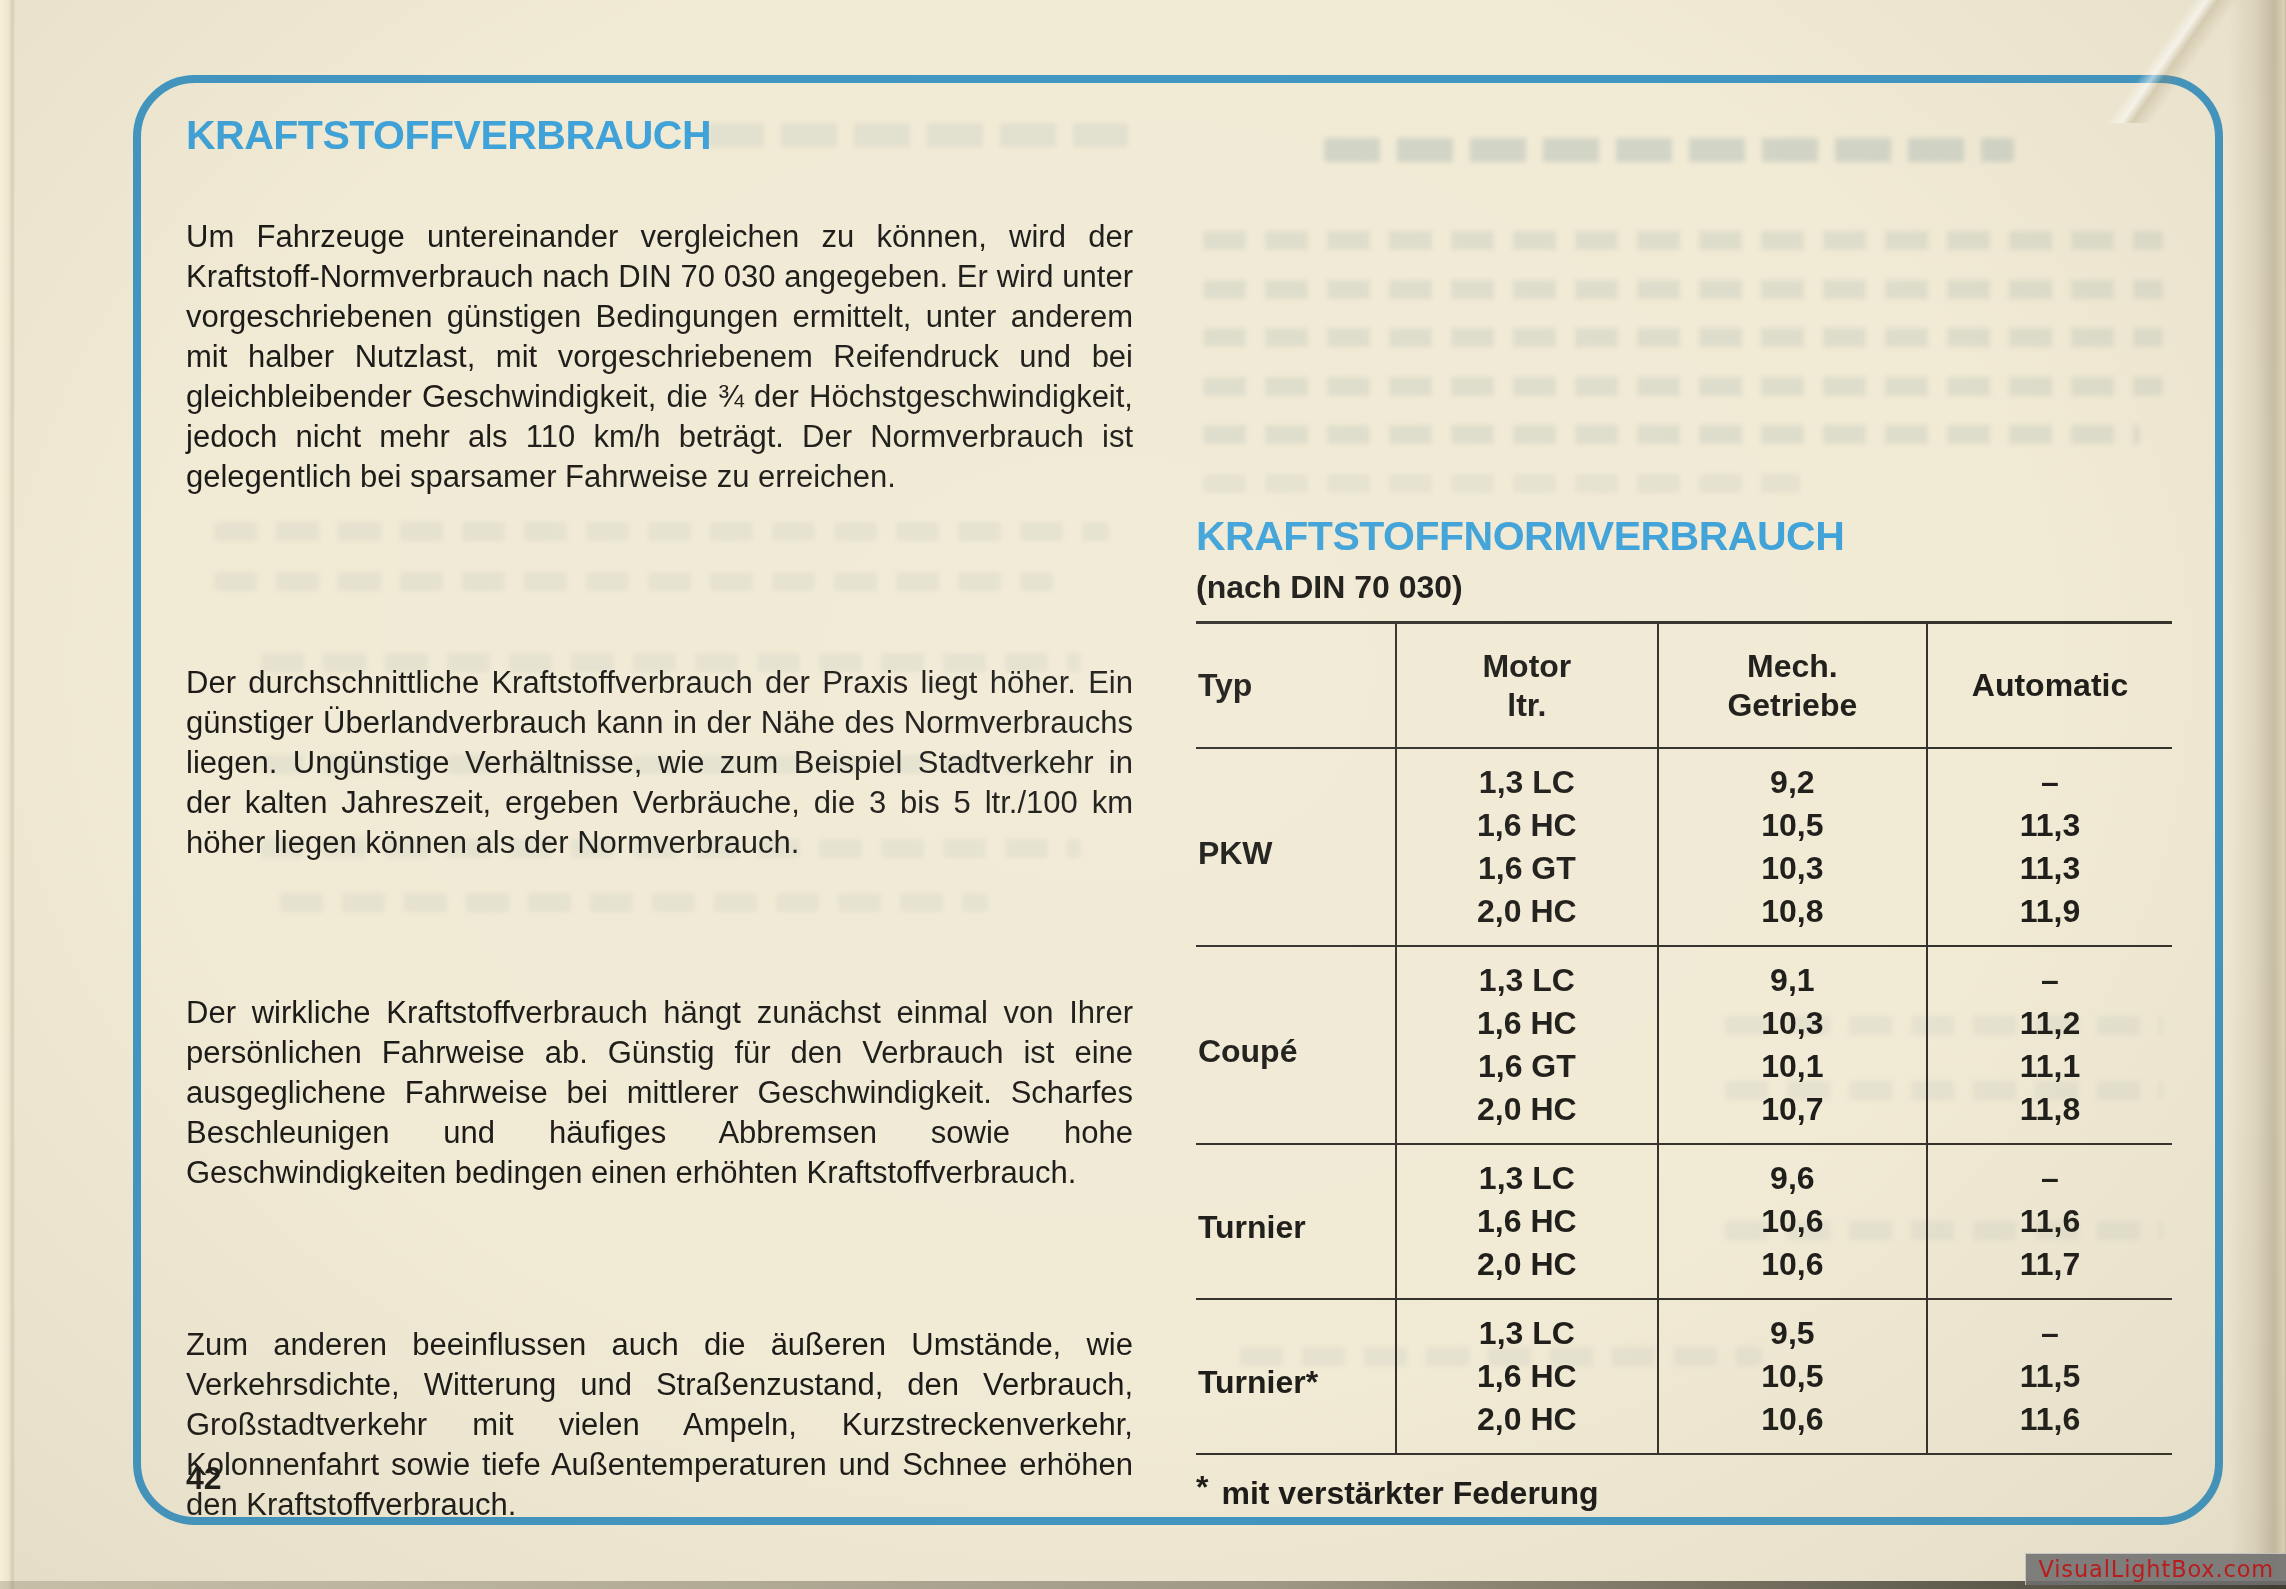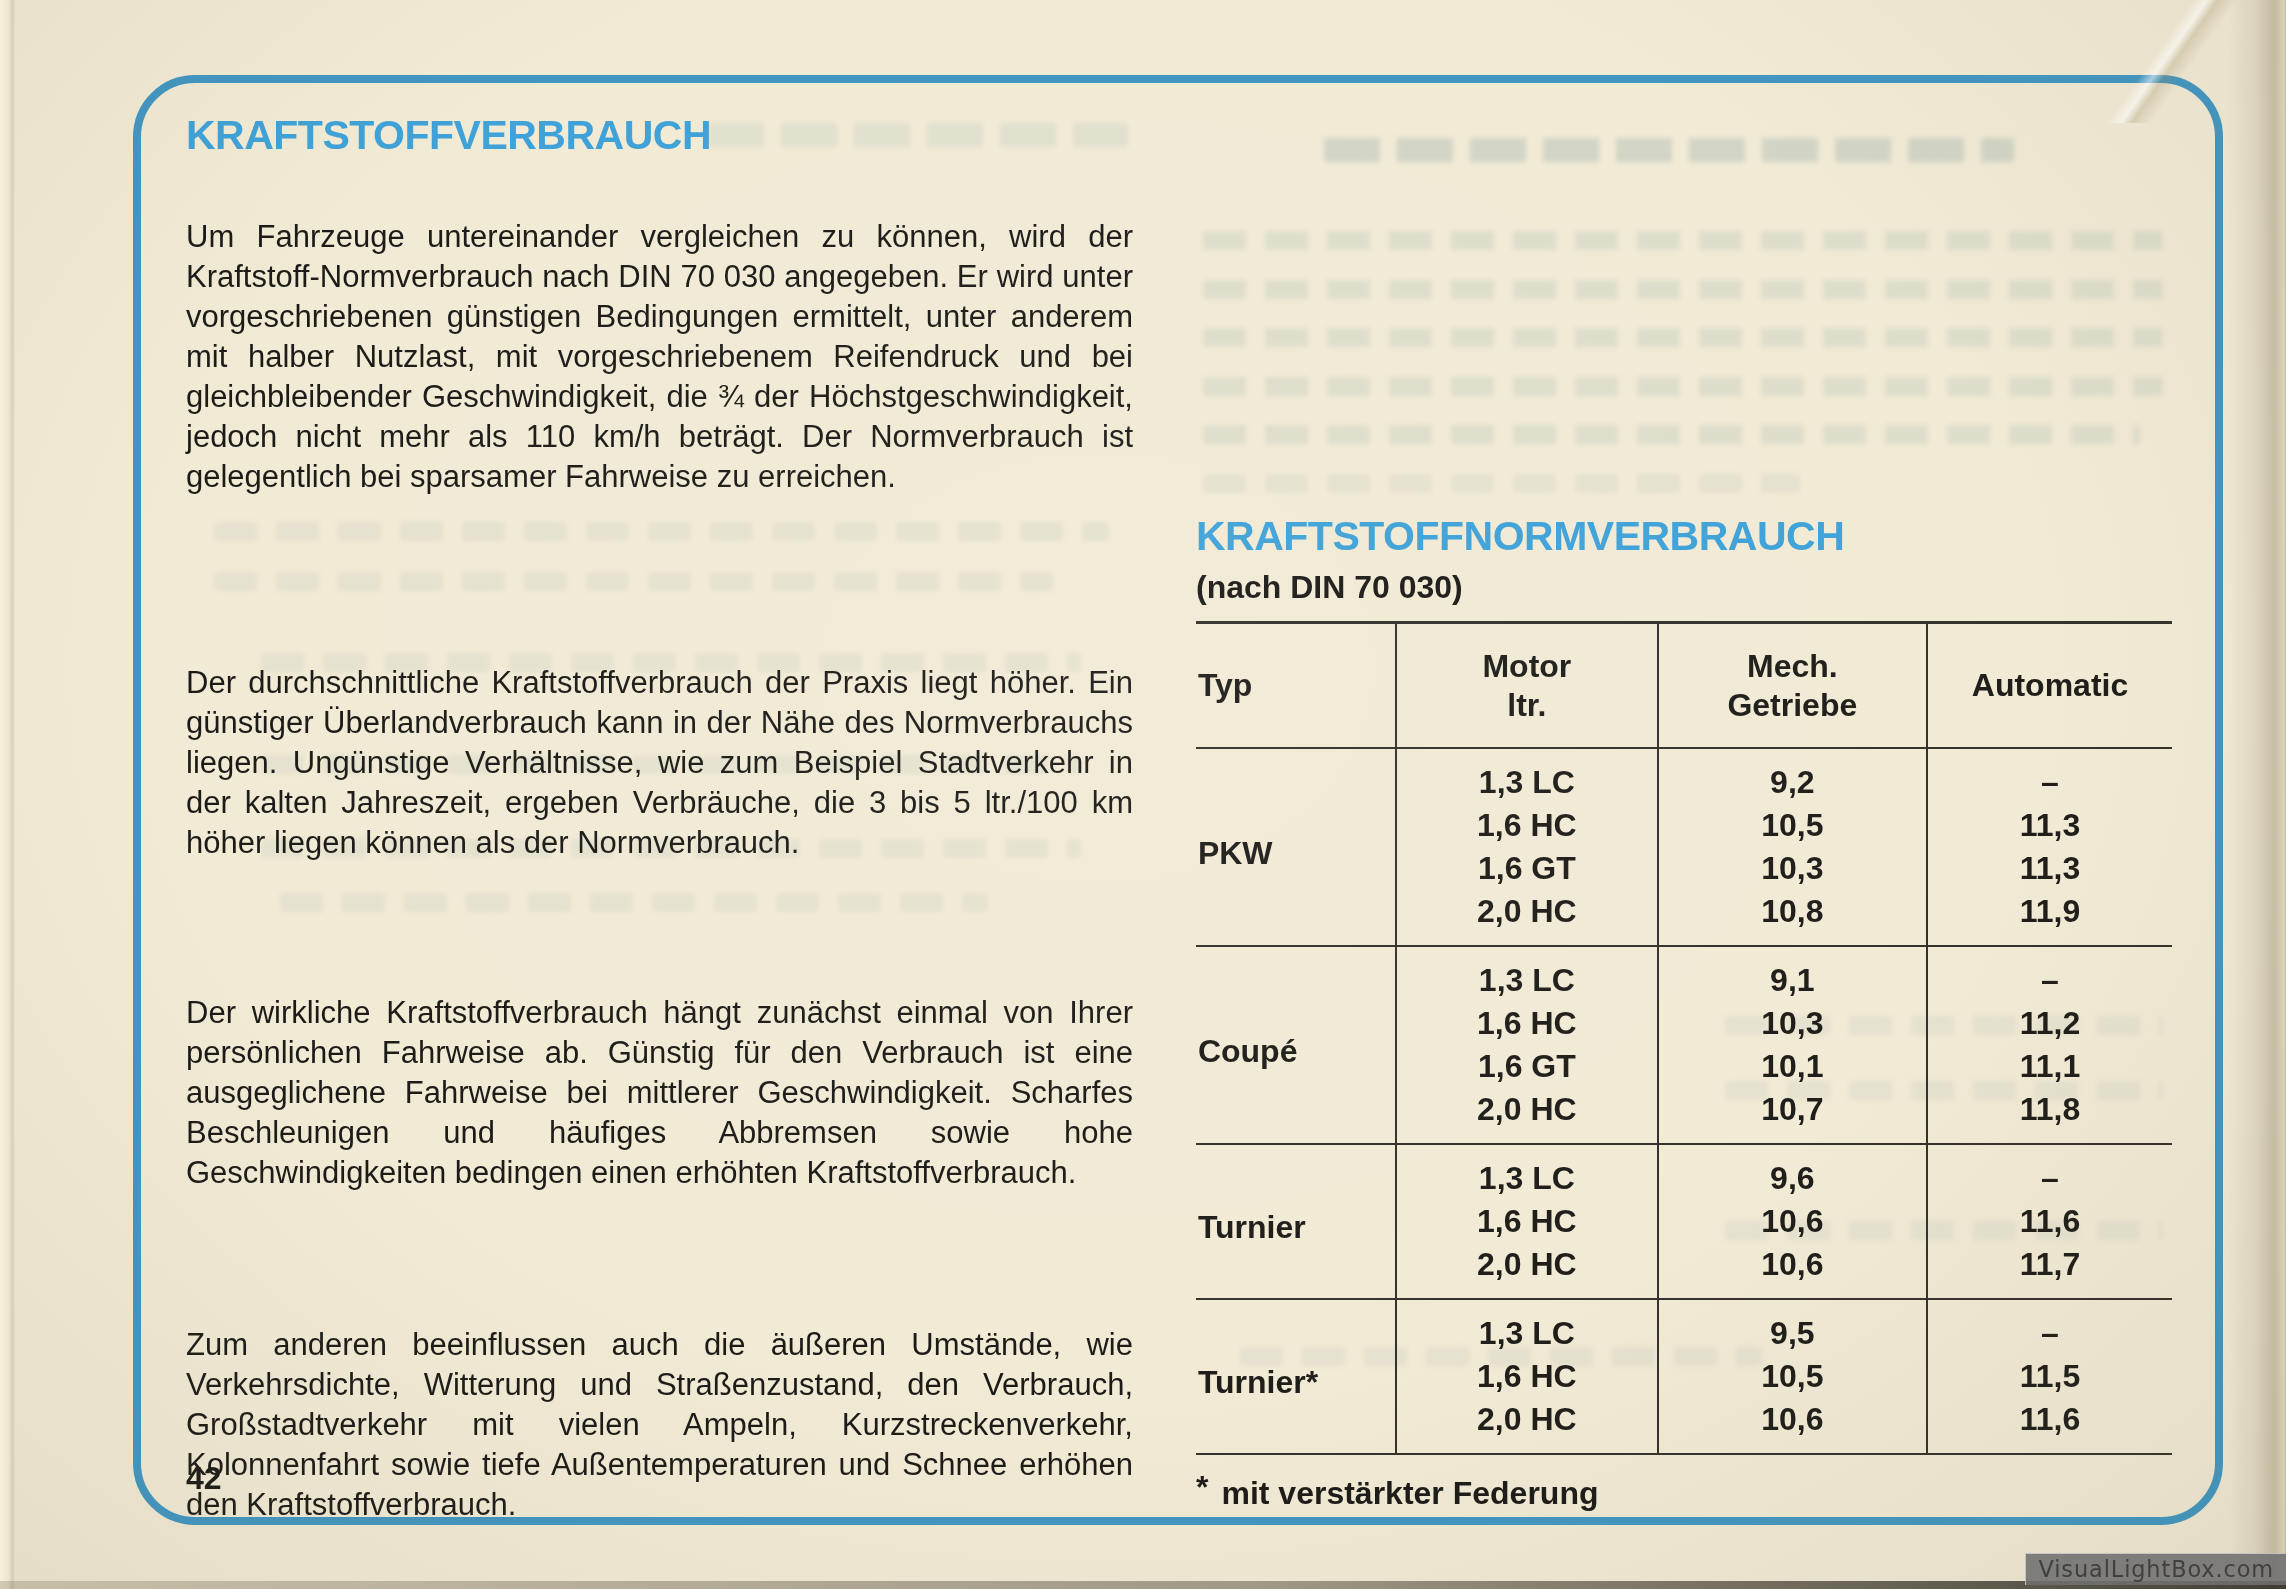--- a/index.html
+++ b/index.html
@@ -56,21 +56,21 @@
   .footnote{position:absolute;left:1196px;top:1475px;font-size:32px;font-weight:bold;color:#1c1b18;}
   .footnote .star{display:inline-block;transform:translateY(-5.6px);margin-right:13px;}
   
   .bl{position:absolute;height:18.6px;border-radius:3.7px;filter:blur(2.8px);opacity:.5;pointer-events:none;
     background:repeating-linear-gradient(90deg, rgba(158,176,168,0.45) 0px, rgba(158,176,168,0.45) 43px, rgba(158,176,168,0) 43px, rgba(158,176,168,0) 62px);}
   .bl.head{opacity:.62;height:24px;
     background:repeating-linear-gradient(90deg, rgba(150,172,170,0.55) 0px, rgba(150,172,170,0.55) 56px, rgba(150,172,170,0) 56px, rgba(150,172,170,0) 73px);}
   .bl.faint{opacity:.3;}
   
   .watermark{position:absolute;right:0;bottom:3.7px;
-    background:rgba(112,112,112,0.88);color:#404040;
+    background:rgba(112,112,112,0.88);color:#b91c1c;
     border-top:1.9px solid rgba(255,255,255,0.55);border-left:1.9px solid rgba(255,255,255,0.55);
     font-size:22.4px;letter-spacing:0.9px;padding:1.9px 13px 3.7px 13px;
     font-family:"DejaVu Sans",sans-serif;}
 </style>
 </head>
 <body>
 
 <div class="page">
 
   <div class="bl head" style="left:1324px;top:138px;width:690px;"></div>

